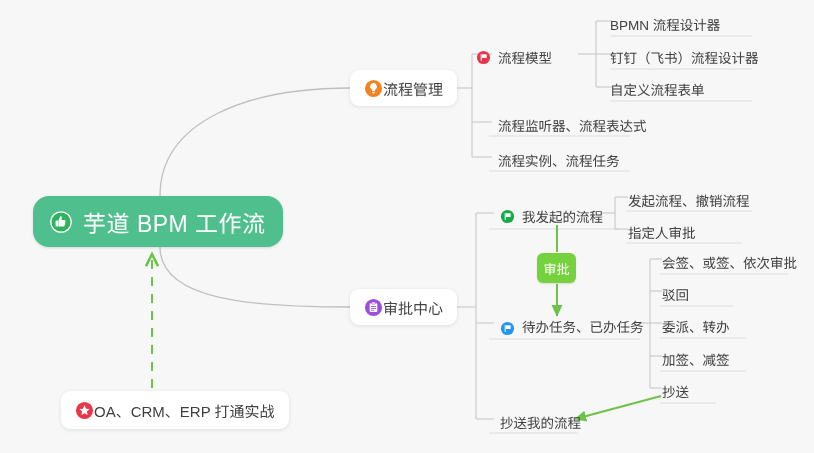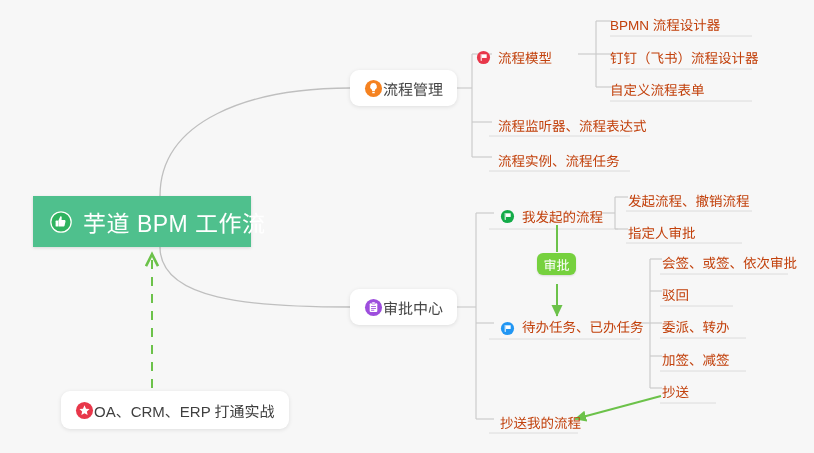--- a/index.html
+++ b/index.html
@@ -11,22 +11,22 @@
     overflow:hidden;
     position:relative;
   }
   #canvas{position:absolute;left:0;top:0;width:814px;height:453px;}
   svg.links{position:absolute;left:0;top:0;width:814px;height:453px;pointer-events:none;}
 
   .node{position:absolute;display:flex;align-items:center;box-sizing:border-box;white-space:nowrap;}
 
   
   .root{
-    left:33px;top:196px;width:218px;height:51px;
-    background:#4fc08d;border-radius:0;
+    left:33px;top:196px;width:250px;height:51px;
+    background:#4fc08d;border-radius:16px;
     padding:0 16px;gap:10px;
     box-shadow:0 1px 3px rgba(0,0,0,.13);
   }
   .root .label{color:#ffffff;font-size:23px;letter-spacing:.5px;}
 
   
   .card{
     background:#ffffff;border-radius:9px;
     box-shadow:0 1px 4px rgba(0,0,0,.10);
     padding:0 14px;gap:0;height:36px;
@@ -37,25 +37,25 @@
   .n-approve-center{left:350px;top:289px;}
   .n-note{left:33px;top:391px;height:38px;margin-left:28px;}
   .n-note .label{font-size:15px;color:#3f3f3f;}
 
   
   .leaf{
     font-size:13.5px;color:#555555;
     padding:3px 8px 5px 8px;gap:7px;
     background:transparent;
   }
-  .leaf .label{color:#c2410c;}
+  .leaf .label{color:#404040;}
 
   
   .tag{
-    left:537px;top:253px;width:39px;height:22px;
+    left:537px;top:253px;width:39px;height:30px;
     background:#76d13e;border-radius:6px;
     justify-content:center;
     box-shadow:0 1px 2px rgba(0,0,0,.12);
   }
   .tag .label{color:#ffffff;font-size:13px;}
 
   
   .ico{display:inline-block;flex:0 0 auto;line-height:0;}
   .ico svg{display:block;}
 </style>

